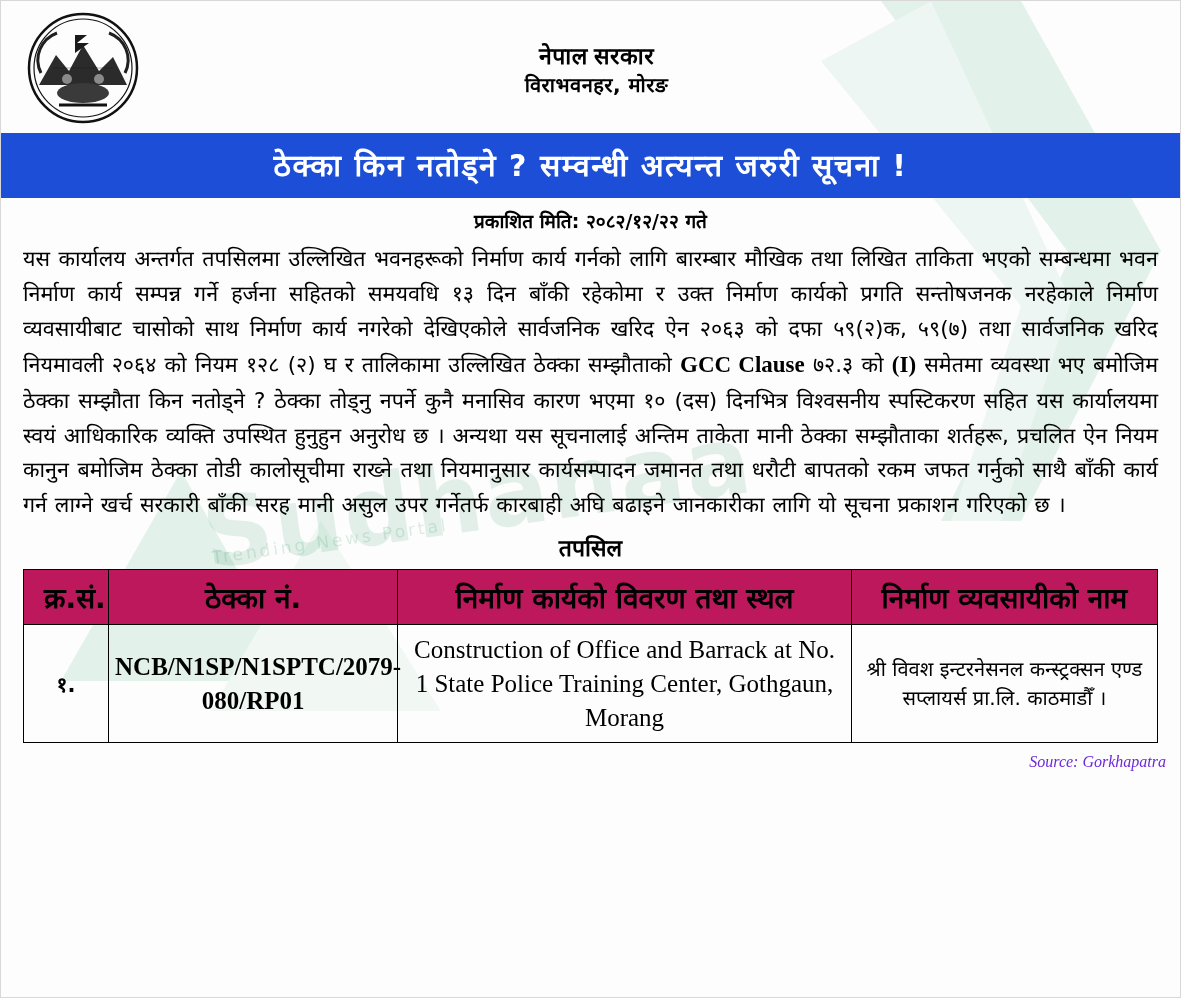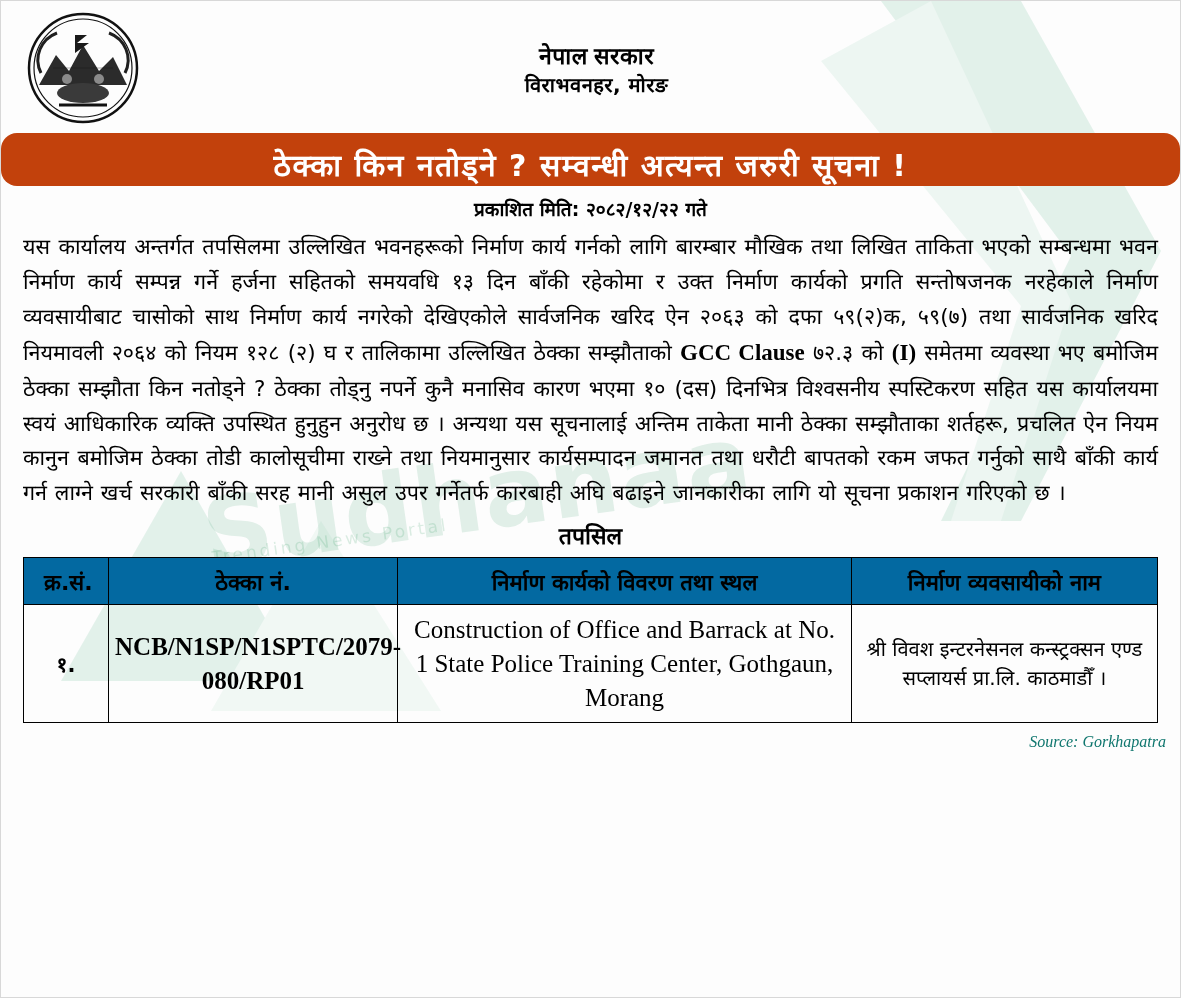--- a/index.html
+++ b/index.html
@@ -93,29 +93,28 @@
   }
   .addr-line {
     font-family: "DejaVu Sans", sans-serif;
     font-size: 20px;
     font-weight: bold;
     letter-spacing: 0.5px;
   }
 
   
   .title-bar {
-    background: #c2410c;
+    background: #1d4ed8;
     color: #fff;
     text-align: center;
-    padding: 11px 10px 1px 10px;
+    padding: 11px 10px 13px 10px;
     font-family: "DejaVu Sans", sans-serif;
     font-size: 30px;
     font-weight: bold;
     letter-spacing: 1.5px;
-    border-radius: 16px;
   }
 
   
   .pub-date {
     text-align: center;
     font-family: "DejaVu Sans", sans-serif;
     font-size: 19px;
     font-weight: bold;
     padding: 10px 0 6px 0;
   }
@@ -153,23 +152,23 @@
     width: 100%;
     border-collapse: collapse;
     table-layout: fixed;
   }
   table.detail th, table.detail td {
     border: 1px solid #000;
     text-align: center;
     vertical-align: middle;
   }
   table.detail th {
-    background: #0369a1;
-    font-family: "DejaVu Sans", sans-serif;
-    font-size: 22px;
+    background: #be185d;
+    font-family: "DejaVu Sans", sans-serif;
+    font-size: 28px;
     font-weight: bold;
     padding: 8px 20px;
   }
   td.c-sn {
     font-family: "DejaVu Sans", sans-serif;
     font-size: 21px;
     font-weight: bold;
     padding: 10px 2px;
   }
   td.c-contract {
@@ -202,21 +201,21 @@
     font-family: "DejaVu Sans", sans-serif;
     font-size: 20px;
     font-weight: bold;
     padding: 8px 28px 0 0;
   }
   .source {
     text-align: right;
     font-family: "Liberation Serif", serif;
     font-style: italic;
     font-size: 16px;
-    color: #0f766e;
+    color: #6d28d9;
     padding: 10px 14px 0 0;
   }
 </style>
 </head>
 <body>
 
 <div id="page">
 
   <div class="watermark">
     <svg class="wm-shape" style="left:820px; top:0px;" width="340" height="520" viewBox="0 0 340 520">

